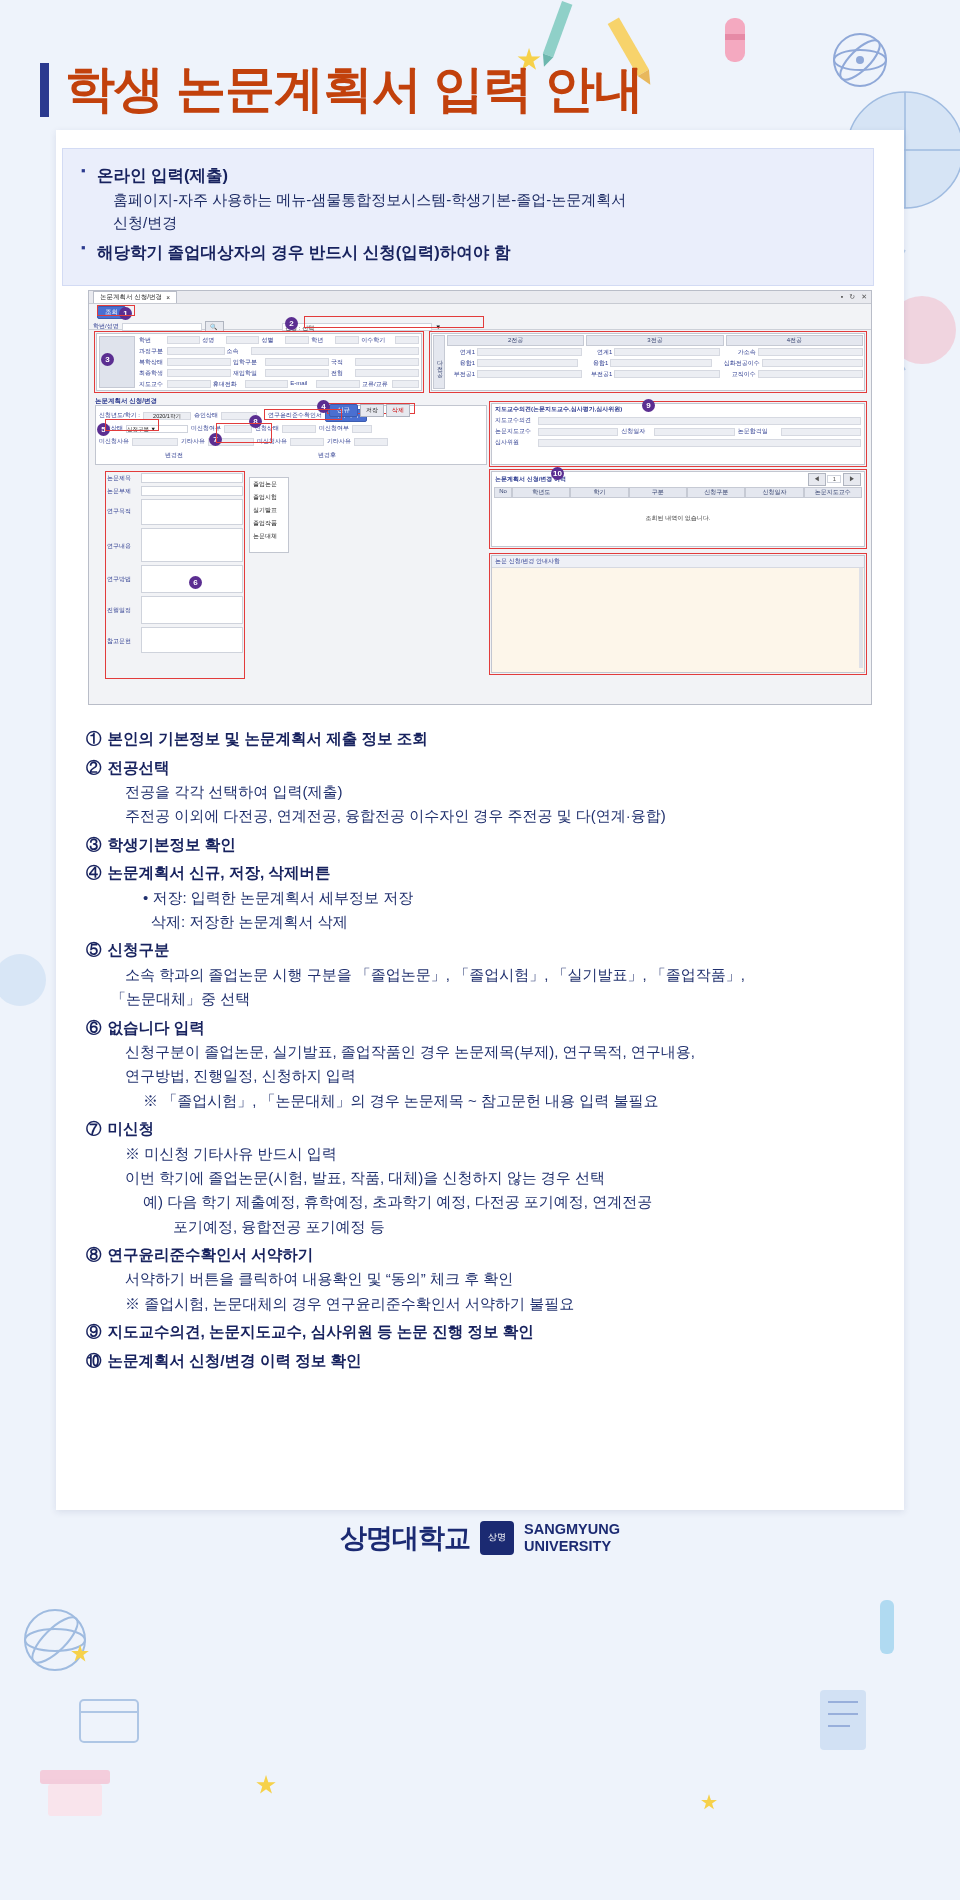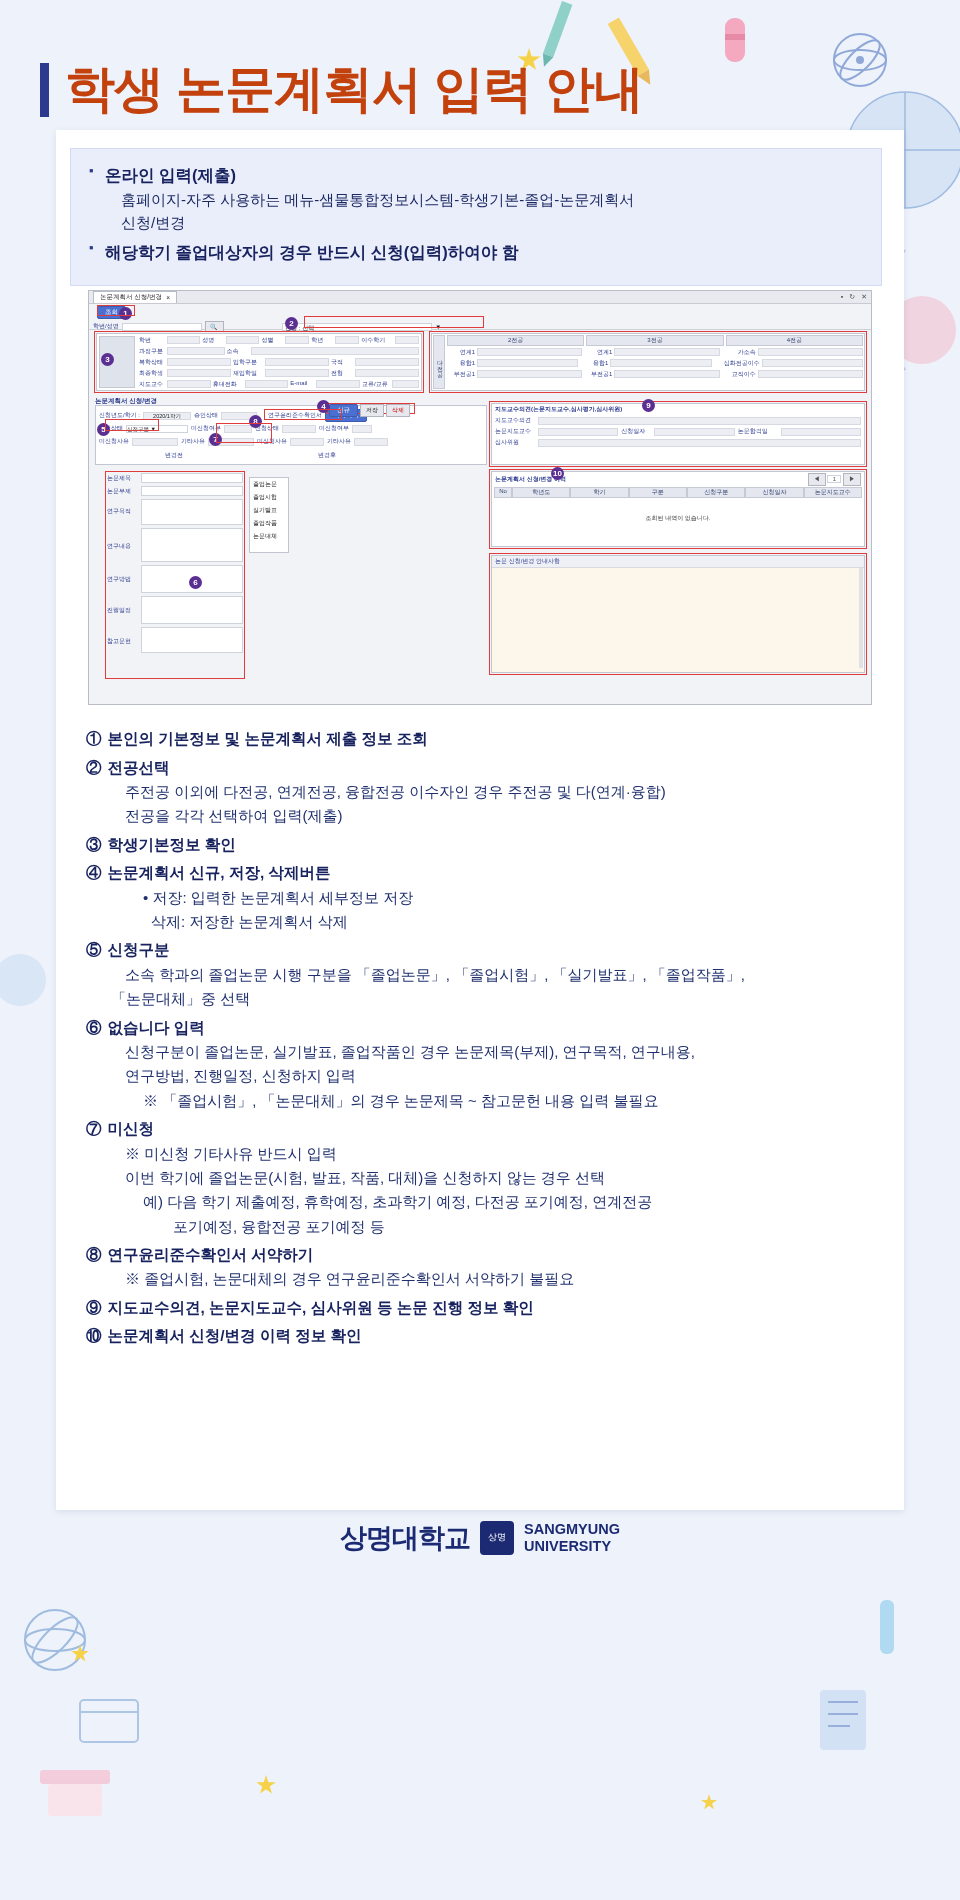--- a/index.html
+++ b/index.html
@@ -28,21 +28,21 @@
   
   .card {
     position:absolute; left:56px; top:130px;
     width:848px; height:1380px;
     background:#ffffff;
     box-shadow:0 2px 7px rgba(30,40,90,.10);
   }
 
   
   .notice {
-    position:absolute; left:14px; top:18px; width:812px;
+    position:absolute; left:6px; top:18px; width:812px;
     background:#eaeefb; border:1px solid #d3dbf4;
     padding:14px 18px 14px 18px;
   }
   .notice li { list-style:none; position:relative; padding-left:16px; margin-bottom:6px; }
   .notice li:before { content:"▪"; position:absolute; left:0; top:0px; color:#2b3a8f; font-size:13px; }
   .notice ul { margin:0; padding:0; }
   .notice .b { font-size:16.5px; font-weight:bold; color:#17225e; line-height:1.5; }
   .notice .sub { font-size:15px; color:#1c2a63; line-height:1.55; padding-left:16px; font-weight:normal;}
 
   
@@ -427,22 +427,22 @@
             <span>본인의 기본정보 및 논문계획서 제출 정보 조회</span>
           </div>
       </div>
 
       <div class="step">
         <div class="step-head">
             <span class="circ">②</span>
             <span>전공선택</span>
           </div>
         <div class="step-body">
+            <span class="ind">전공을 각각 선택하여 입력(제출)</span>
             <span class="ind">주전공 이외에 다전공, 연계전공, 융합전공 이수자인 경우 주전공 및 다(연계·융합)</span>
-            <span class="ind">전공을 각각 선택하여 입력(제출)</span>
           </div>
       </div>
 
       <div class="step">
         <div class="step-head">
             <span class="circ">③</span>
             <span>학생기본정보 확인</span>
           </div>
       </div>
 
@@ -489,20 +489,21 @@
           <span class="ind2" style="padding-left:62px">포기예정, 융합전공 포기예정 등</span>
         </div>
       </div>
 
       <div class="step">
         <div class="step-head">
             <span class="circ">⑧</span>
             <span>연구윤리준수확인서 서약하기</span>
           </div>
         <div class="step-body">
+          <span class="ind">서약하기 버튼을 클릭하여 내용확인 및 “동의” 체크 후 확인</span>
           <span class="ind">※ 졸업시험, 논문대체의 경우 연구윤리준수확인서 서약하기 불필요</span>
         </div>
       </div>
 
       <div class="step">
         <div class="step-head">
             <span class="circ">⑨</span>
             <span>지도교수의견, 논문지도교수, 심사위원 등 논문 진행 정보 확인</span>
           </div>
       </div>

